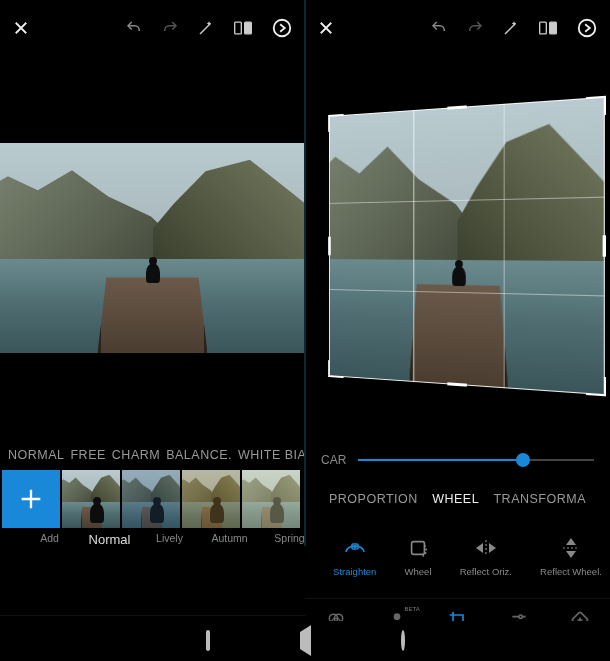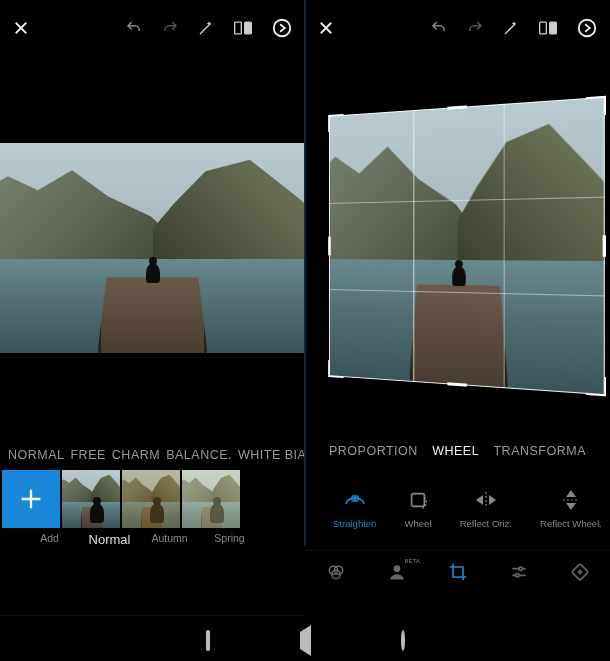--- a/index.html
+++ b/index.html
@@ -277,20 +277,33 @@
             <div class="photo">
               <div class="sky"></div>
               <div class="mtn-left"></div>
               <div class="mtn-right"></div>
               <div class="water"></div>
               <div class="dock"></div>
               <div class="person"></div>
             </div>
           </div>
         <div class="label" style="color:#ddd;font-size:13px">Normal</div>
+      </div>
+      <div class="filter-tile">
+        <div class="thumb t-lively">
+            <div class="photo">
+              <div class="sky"></div>
+              <div class="mtn-left"></div>
+              <div class="mtn-right"></div>
+              <div class="water"></div>
+              <div class="dock"></div>
+              <div class="person"></div>
+            </div>
+          </div>
+        <div class="label">Lively</div>
       </div>
       <div class="filter-tile">
         <div class="thumb t-autumn">
             <div class="photo">
               <div class="sky"></div>
               <div class="mtn-left"></div>
               <div class="mtn-right"></div>
               <div class="water"></div>
               <div class="dock"></div>
               <div class="person"></div>
@@ -418,20 +431,27 @@
             <div class="corner br"></div>
           <div class="edge t"></div>
             <div class="edge b"></div>
             <div class="edge l"></div>
             <div class="edge r"></div>
         </div>
       </div>
     </div>
   </div>
 
+  <div class="slider-row">
+    <span>CAR</span>
+    <div class="slider-track">
+      <div class="slider-fill"></div>
+        <div class="slider-thumb"></div>
+    </div>
+  </div>
 
   <div class="category-row right">
     <span>PROPORTION</span>
     <span class="active">WHEEL</span>
     <span>TRANSFORMA</span>
   </div>
 
   <div class="tool-row">
     <div class="tool-item active">
       <div class="ticon">

